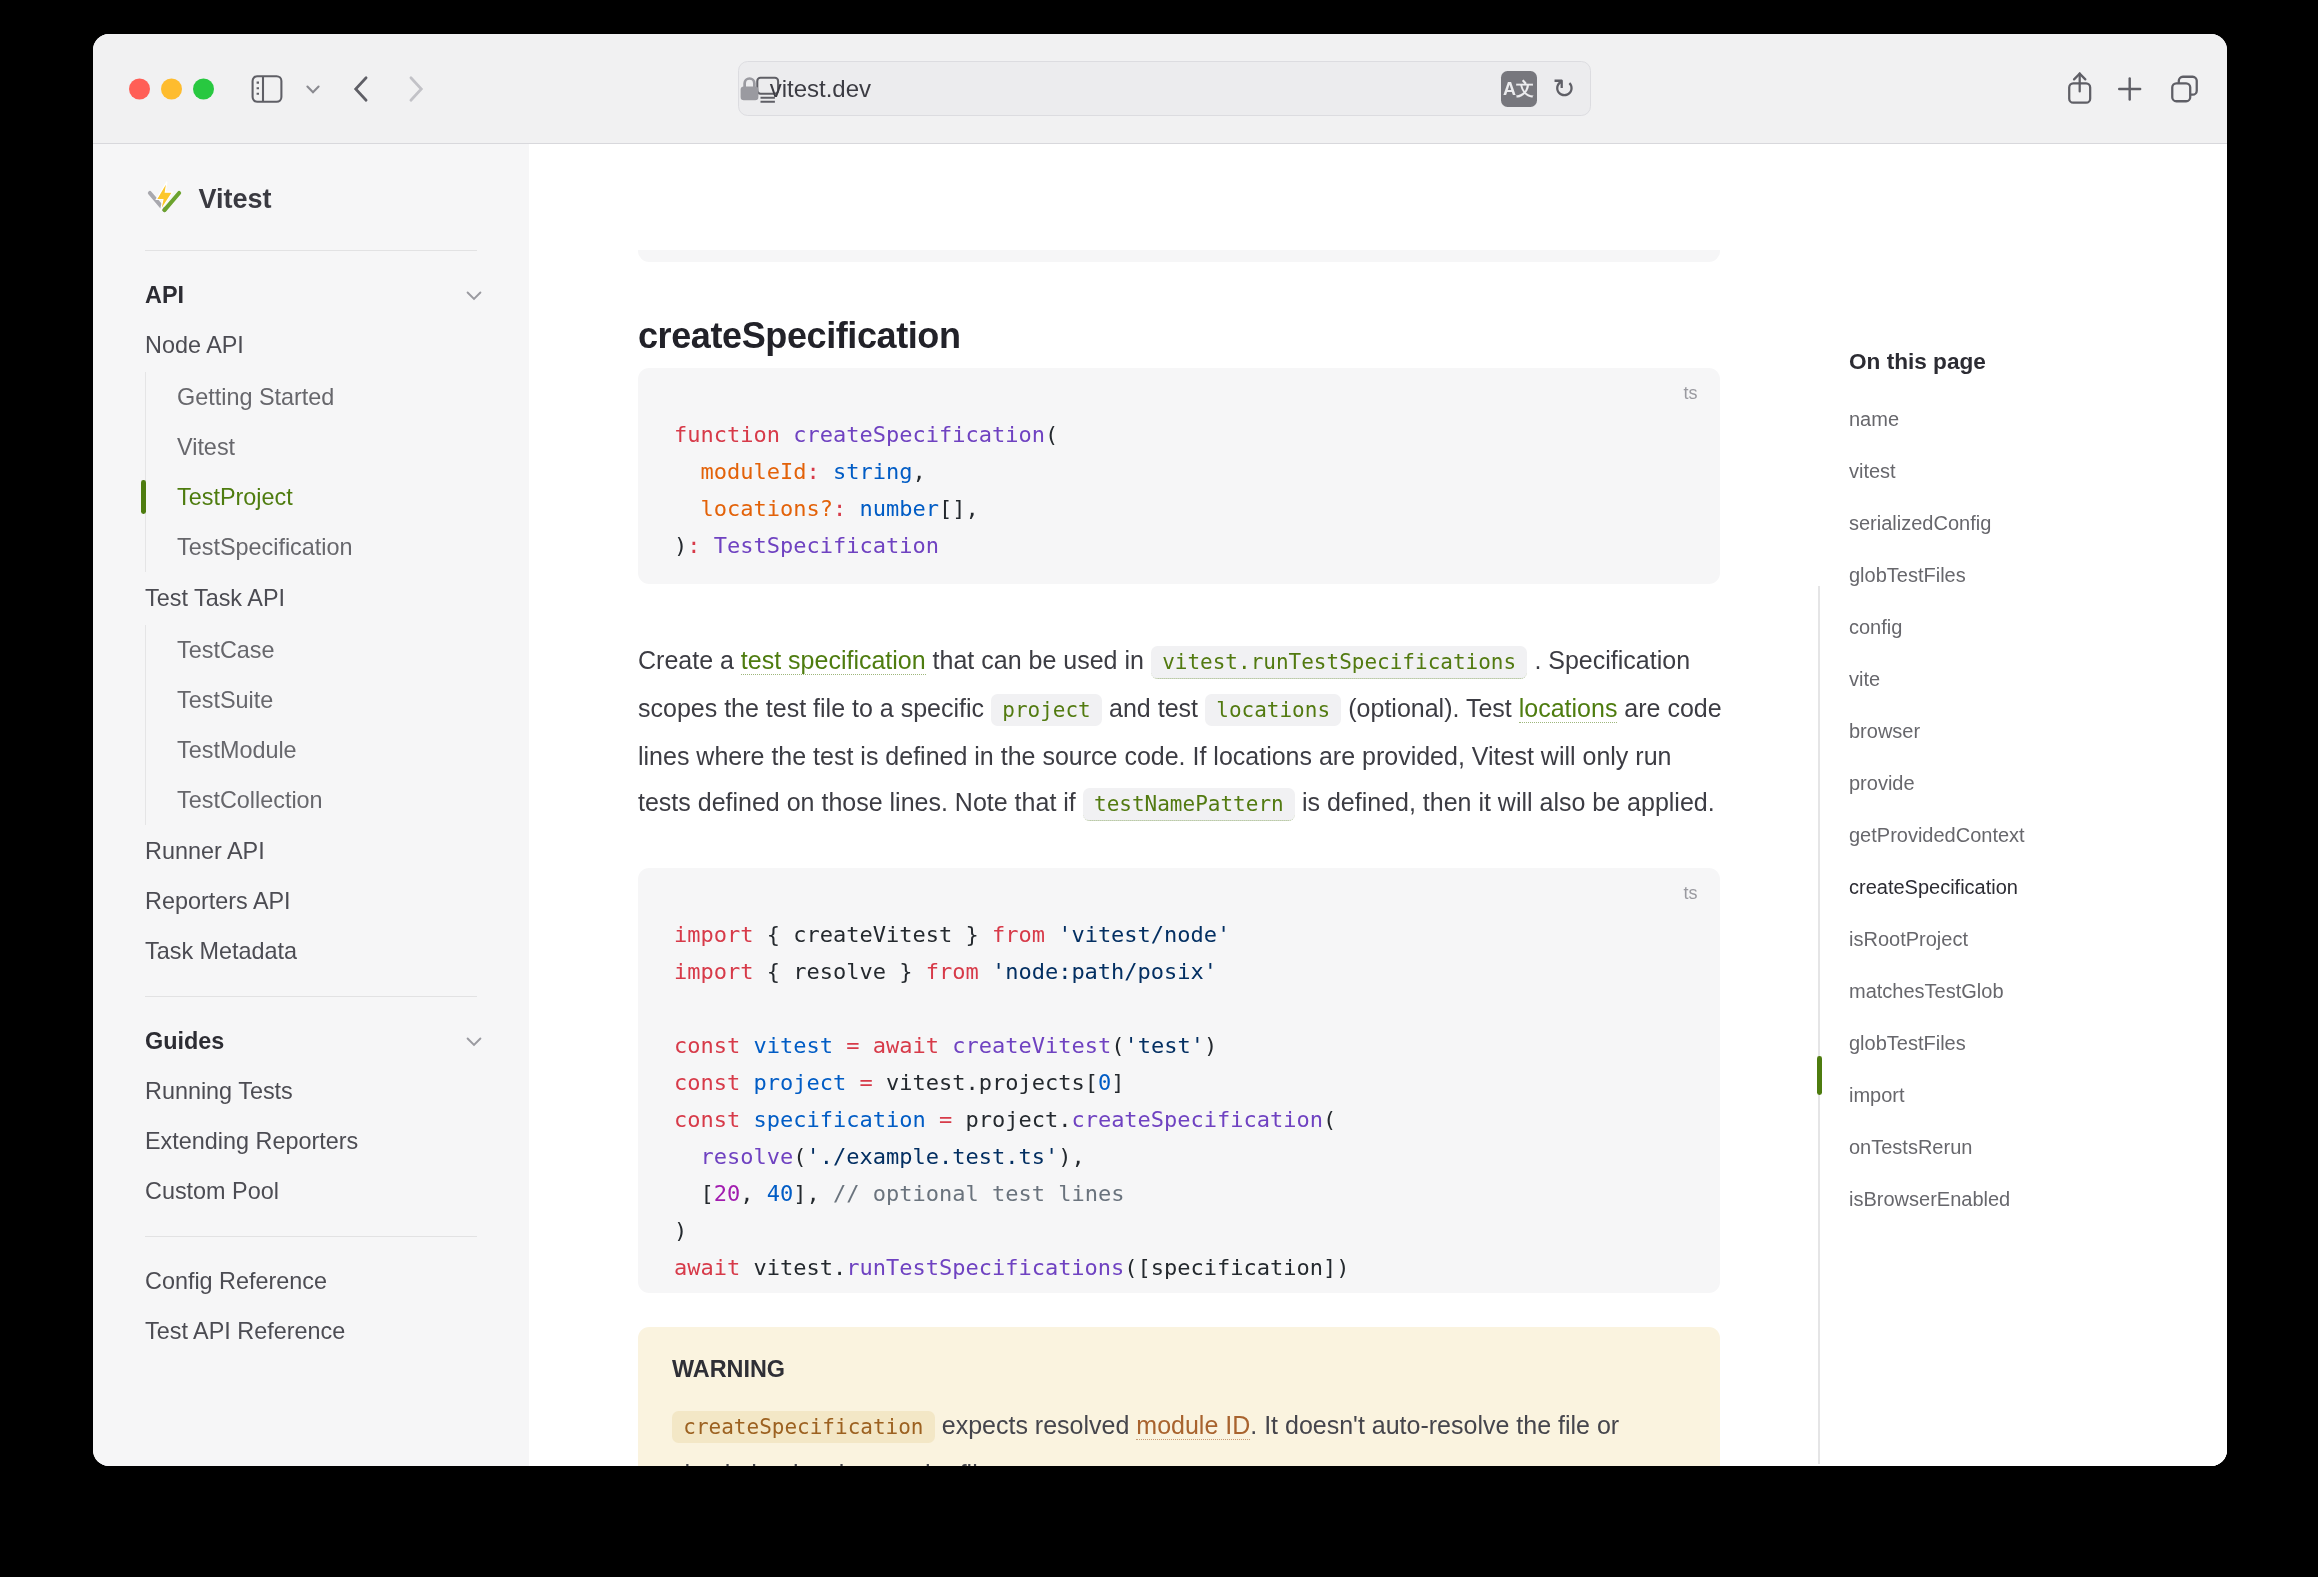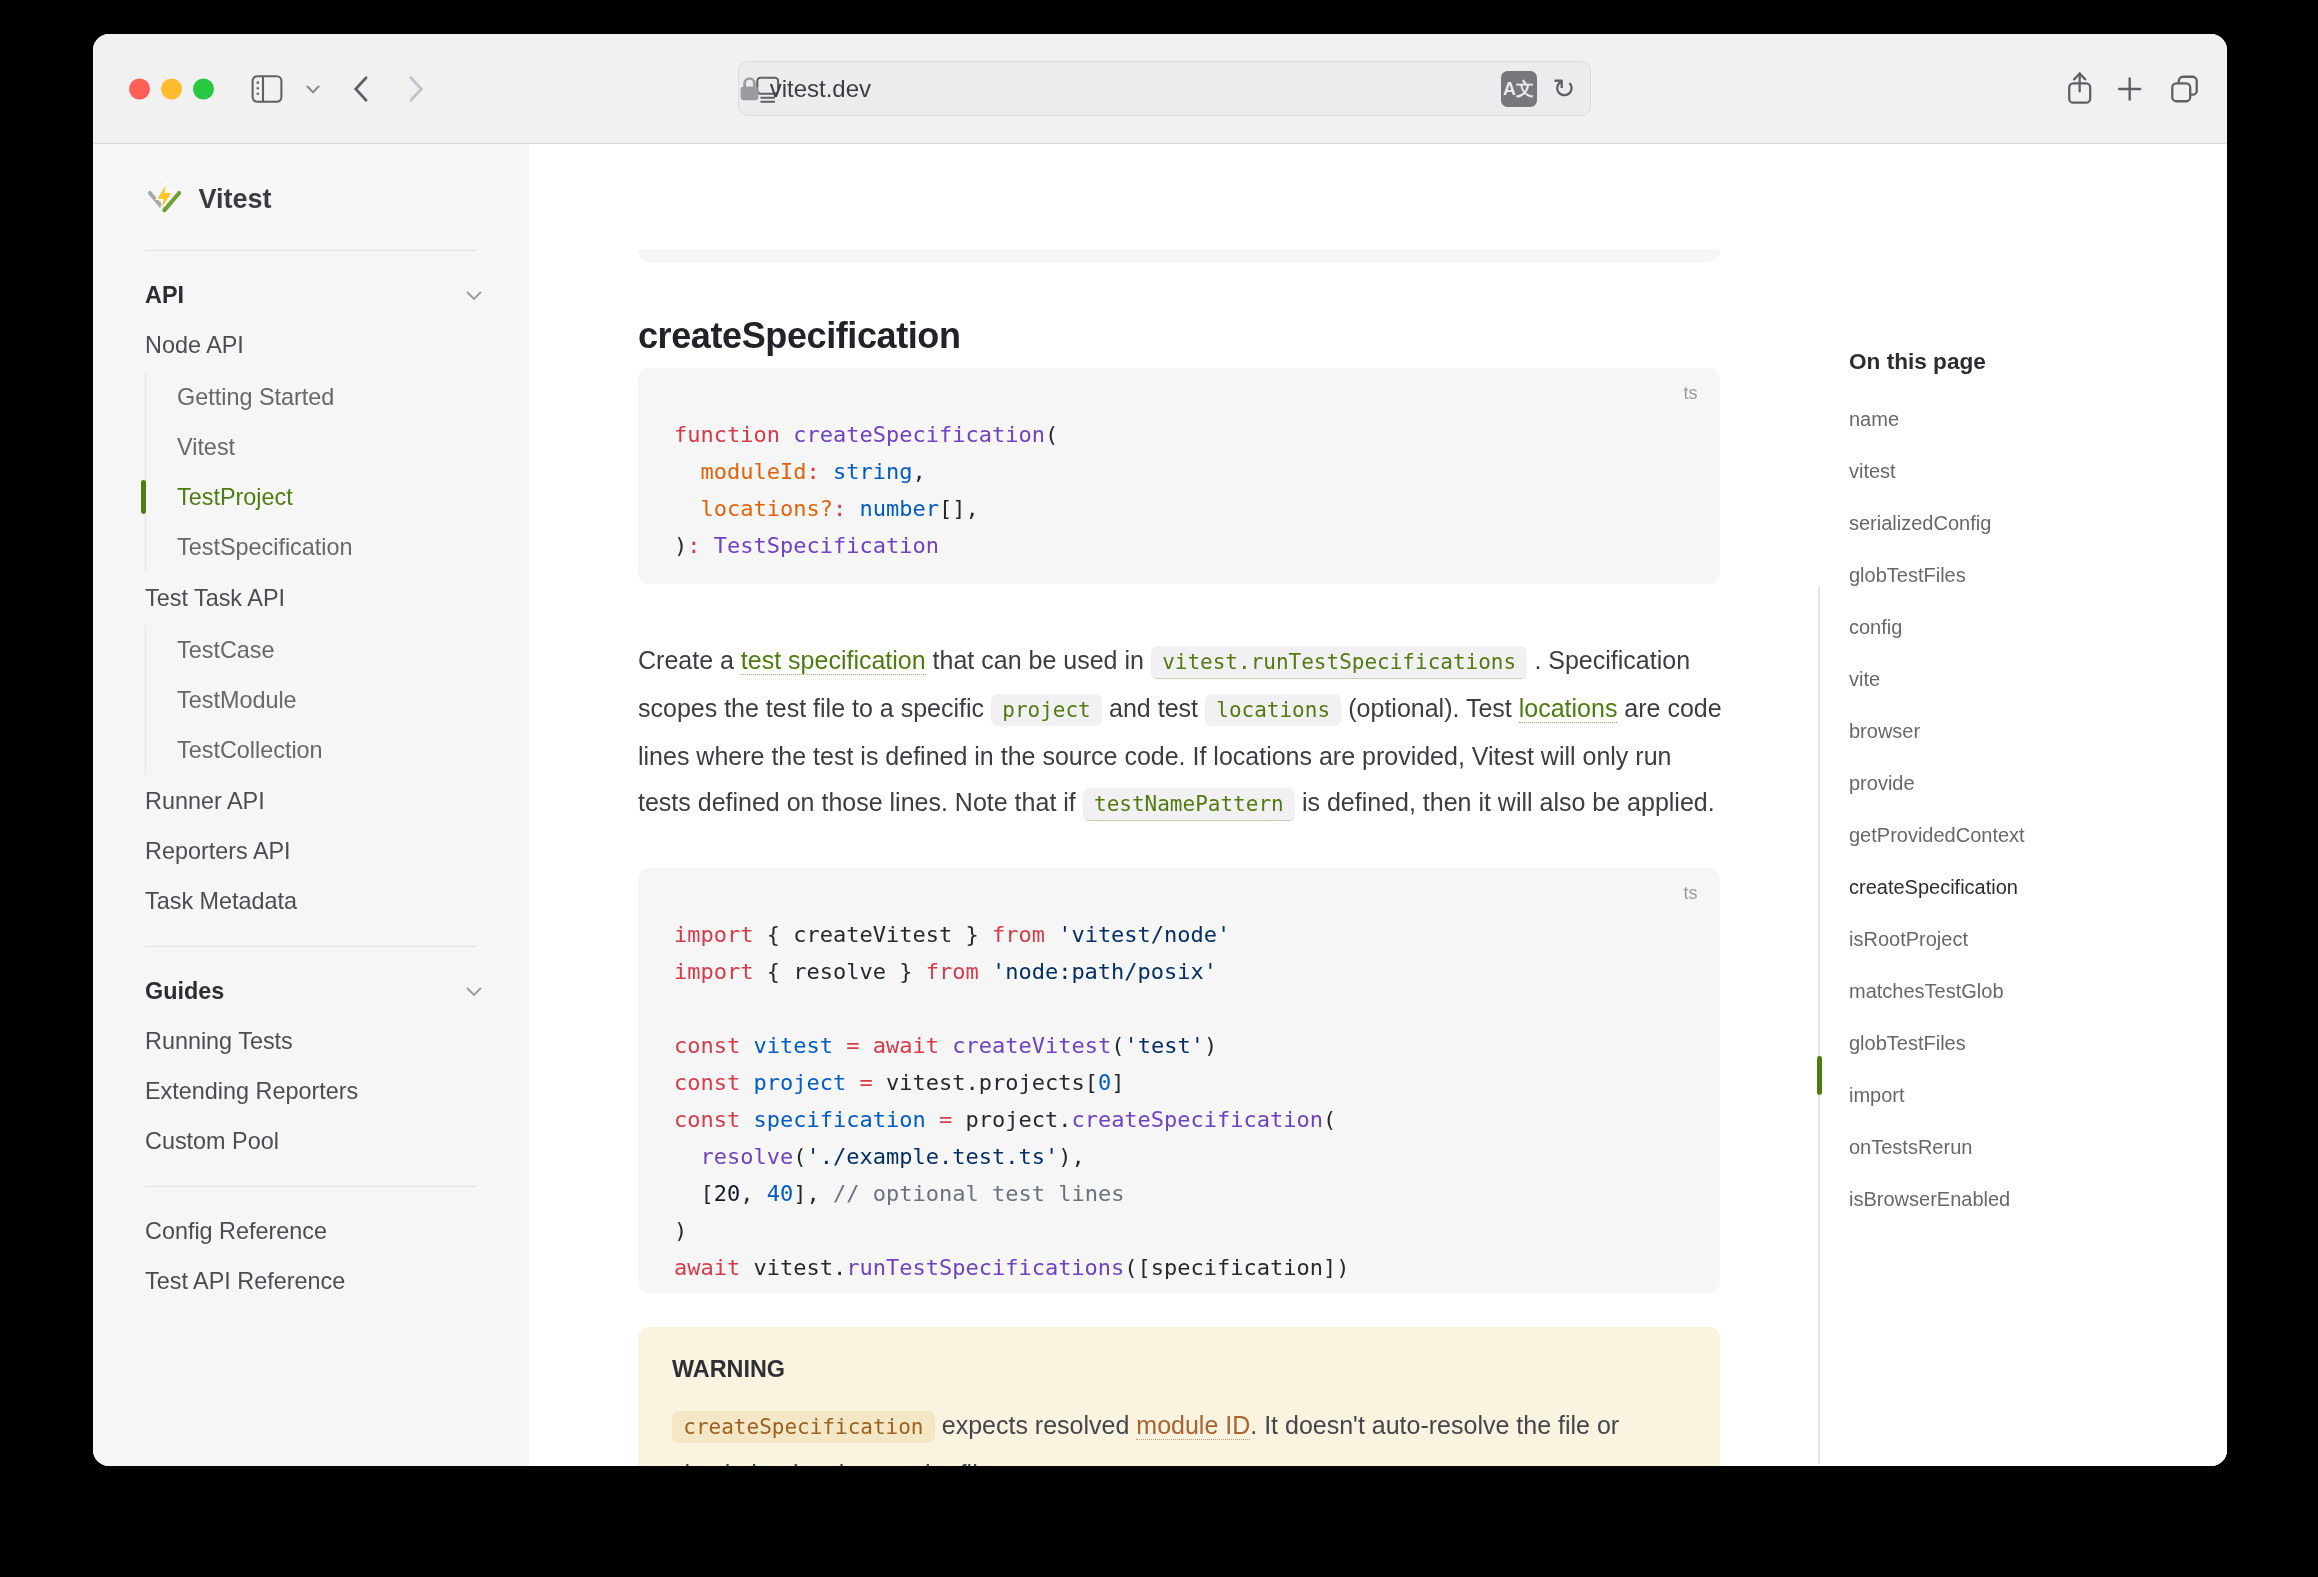--- a/index.html
+++ b/index.html
@@ -194,20 +194,21 @@
           <div class="sb-link">Node API</div>
           <div class="sb-nest">
             <div class="sb-sub">Getting Started</div>
             <div class="sb-sub">Vitest</div>
             <div class="sb-sub active">TestProject</div>
             <div class="sb-sub">TestSpecification</div>
           </div>
           <div class="sb-link">Test Task API</div>
           <div class="sb-nest">
             <div class="sb-sub">TestCase</div>
+            <div class="sb-sub">TestSuite</div>
             <div class="sb-sub">TestModule</div>
             <div class="sb-sub">TestCollection</div>
           </div>
           <div class="sb-link">Runner API</div>
           <div class="sb-link">Reporters API</div>
           <div class="sb-link">Task Metadata</div>
           <div class="sb-divider"></div>
           <div class="sb-group">
             <span>Guides</span>
             <span>
@@ -321,21 +322,21 @@
       <div class="codeblock cb2">
         <span class="code-lang">ts</span>
         <div>
             <div class="cl"><span style="color: rgb(215, 58, 73);">import</span><span style="color: rgb(36, 41, 46);"> { createVitest } </span><span style="color: rgb(215, 58, 73);">from</span><span style="color: rgb(36, 41, 46);"> </span><span style="color: rgb(3, 47, 98);">'vitest/node'</span></div>
             <div class="cl"><span style="color: rgb(215, 58, 73);">import</span><span style="color: rgb(36, 41, 46);"> { resolve } </span><span style="color: rgb(215, 58, 73);">from</span><span style="color: rgb(36, 41, 46);"> </span><span style="color: rgb(3, 47, 98);">'node:path/posix'</span></div>
             <div class="cl">&nbsp;</div>
             <div class="cl"><span style="color: rgb(215, 58, 73);">const</span><span style="color: rgb(36, 41, 46);"> </span><span style="color: rgb(0, 92, 197);">vitest</span><span style="color: rgb(36, 41, 46);"> </span><span style="color: rgb(215, 58, 73);">=</span><span style="color: rgb(36, 41, 46);"> </span><span style="color: rgb(215, 58, 73);">await</span><span style="color: rgb(36, 41, 46);"> </span><span style="color: rgb(111, 66, 193);">createVitest</span><span style="color: rgb(36, 41, 46);">(</span><span style="color: rgb(3, 47, 98);">'test'</span><span style="color: rgb(36, 41, 46);">)</span></div>
             <div class="cl"><span style="color: rgb(215, 58, 73);">const</span><span style="color: rgb(36, 41, 46);"> </span><span style="color: rgb(0, 92, 197);">project</span><span style="color: rgb(36, 41, 46);"> </span><span style="color: rgb(215, 58, 73);">=</span><span style="color: rgb(36, 41, 46);"> vitest.projects[</span><span style="color: rgb(0, 92, 197);">0</span><span style="color: rgb(36, 41, 46);">]</span></div>
             <div class="cl"><span style="color: rgb(215, 58, 73);">const</span><span style="color: rgb(36, 41, 46);"> </span><span style="color: rgb(0, 92, 197);">specification</span><span style="color: rgb(36, 41, 46);"> </span><span style="color: rgb(215, 58, 73);">=</span><span style="color: rgb(36, 41, 46);"> project.</span><span style="color: rgb(111, 66, 193);">createSpecification</span><span style="color: rgb(36, 41, 46);">(</span></div>
             <div class="cl"><span style="color: rgb(36, 41, 46);">  </span><span style="color: rgb(111, 66, 193);">resolve</span><span style="color: rgb(36, 41, 46);">(</span><span style="color: rgb(3, 47, 98);">'./example.test.ts'</span><span style="color: rgb(36, 41, 46);">),</span></div>
-            <div class="cl"><span style="color: rgb(36, 41, 46);">  [</span><span style="color: #0f172a;">20</span><span style="color: rgb(36, 41, 46);">, </span><span style="color: rgb(0, 92, 197);">40</span><span style="color: rgb(36, 41, 46);">], </span><span style="color: rgb(106, 115, 125);">// optional test lines</span></div>
+            <div class="cl"><span style="color: rgb(36, 41, 46);">  [</span><span style="color: #a21caf;">20</span><span style="color: rgb(36, 41, 46);">, </span><span style="color: rgb(0, 92, 197);">40</span><span style="color: rgb(36, 41, 46);">], </span><span style="color: rgb(106, 115, 125);">// optional test lines</span></div>
             <div class="cl"><span style="color: rgb(36, 41, 46);">)</span></div>
             <div class="cl"><span style="color: rgb(215, 58, 73);">await</span><span style="color: rgb(36, 41, 46);"> vitest.</span><span style="color: rgb(111, 66, 193);">runTestSpecifications</span><span style="color: rgb(36, 41, 46);">([specification])</span></div>
           </div>
       </div>
 
       <div class="warning">
         <div class="warn-title">WARNING</div>
         <div class="warn-body"><span class="seg-code">createSpecification</span><span class="seg-text"> expects resolved </span><span class="seg-link">module ID</span><span class="seg-text">. It doesn't auto-resolve the file or check that it exists on the file system.</span></div>
       </div>
     </div>

